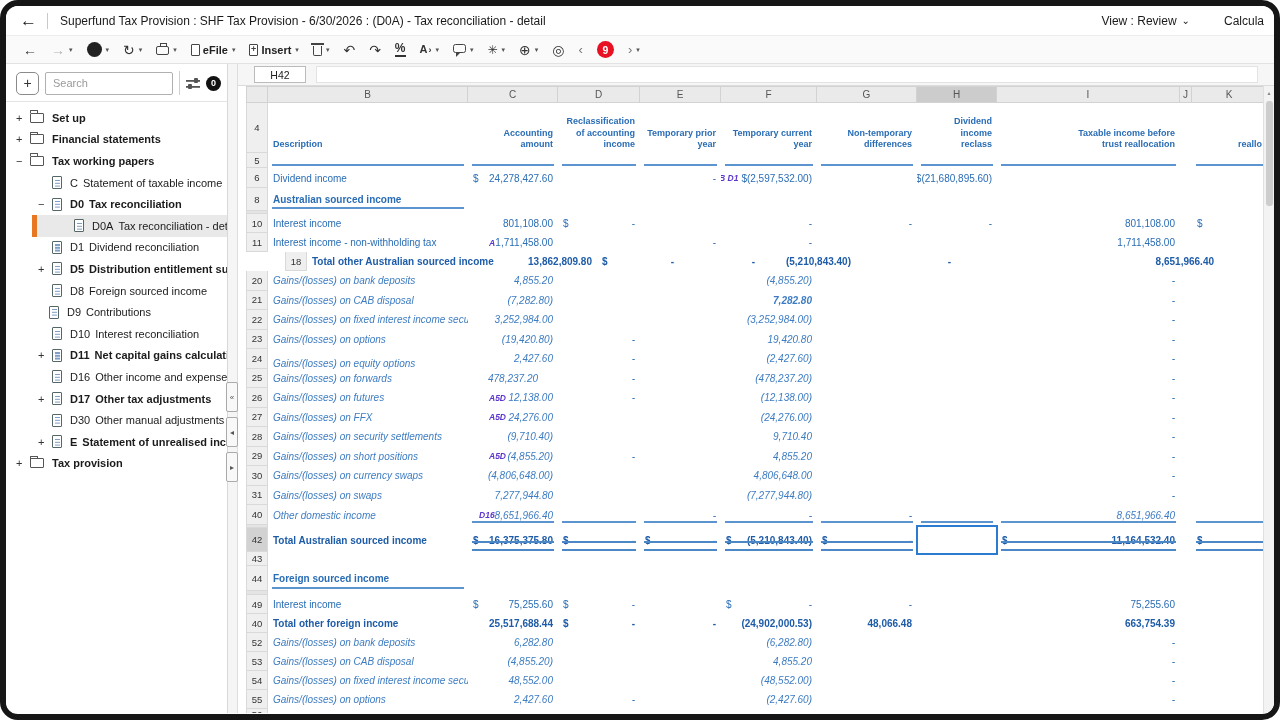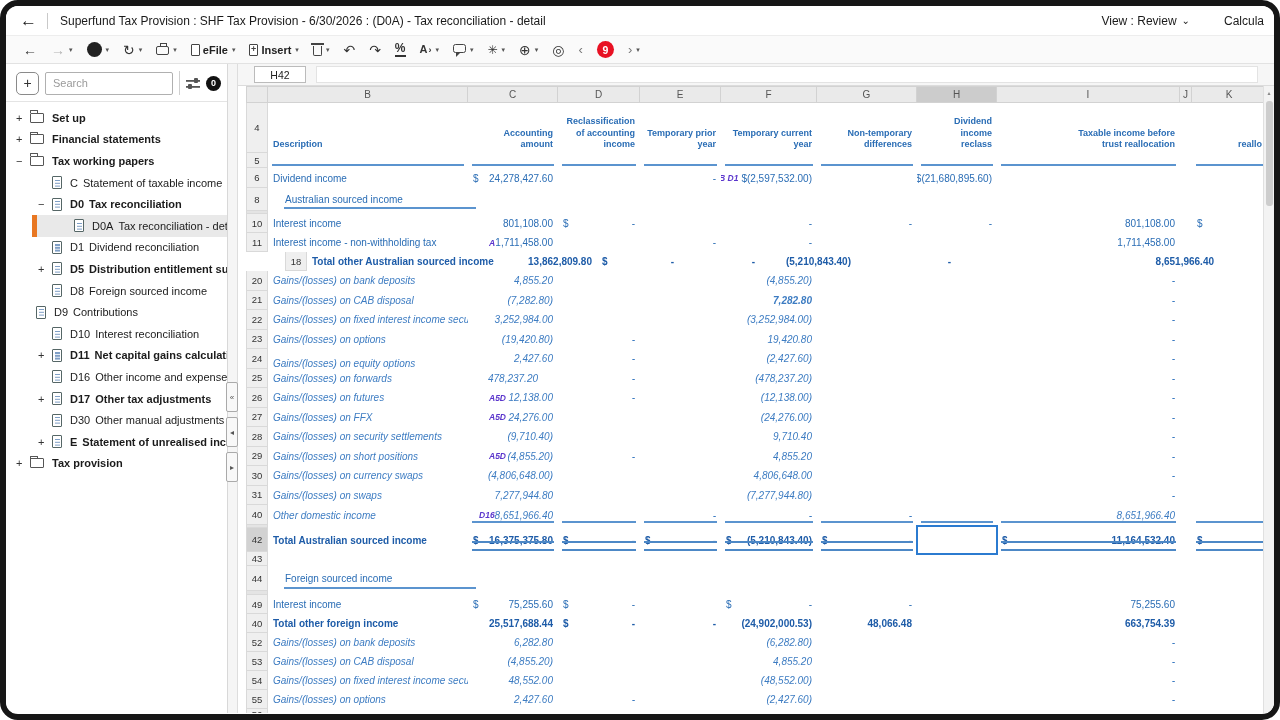--- a/index.html
+++ b/index.html
@@ -78,21 +78,21 @@
   .row{display:flex;flex:none;}
   .rowhead{width:22px;flex:none;background:#efefef;border:1px solid #d9d9d9;border-top:none;font-size:9.5px;color:#333;
     display:flex;align-items:center;justify-content:center;cursor:pointer;}
   .rowhead.hl{background:#d2d2d2;}
   .rowhead.sliver{background:#e4e4e4;}
   .cell{flex:none;display:flex;align-items:center;justify-content:flex-end;padding:0 5px;font-size:10px;
     color:#2a6db5;position:relative;overflow:hidden;white-space:nowrap;cursor:cell;}
   .cell.colB{justify-content:flex-start;}
   .row.bold .cell{font-weight:bold;color:#1e5ca8;}
   .row.italic .cell{font-style:italic;color:#3d7cc2;}
-  .row.section .cell{font-weight:normal;color:#2a6db5;margin-left:12px;}
+  .row.section .cell{font-weight:bold;color:#2a6db5;}
   .pre{margin-right:auto;}
   .ref{color:#5a35cc;font-style:italic;font-weight:bold;font-size:8.5px;margin-right:3px;letter-spacing:0;}
   .ref.far{margin-right:auto;padding-left:16px;}
   .cell.u::after{content:"";position:absolute;left:4px;right:4px;bottom:2px;border-bottom:2px solid #5b94cf;}
   .cell.uu::after{content:"";position:absolute;left:4px;right:4px;bottom:1px;height:6px;
     border-top:2px solid #4d88c6;border-bottom:2px solid #4d88c6;}
   .cell.selc{overflow:visible;}
   .cell.selc::before{content:"";position:absolute;left:-1px;right:-1px;top:-3px;bottom:-3px;border:2px solid #2b7bd0;background:#fff;z-index:2;}
   .hrow .cell{align-items:flex-end;padding-bottom:3px;font-weight:600;font-size:9px;color:#2a6db5;line-height:1.25;}
   .hcell .in{white-space:normal;text-align:right;display:inline-block;}
@@ -250,21 +250,21 @@
             <span class="idoc"></span>
             <span class="tcode">D5</span>
             <span class="tlabel">Distribution entitlement summary</span>
           </div>
           <div class="titem" style="padding-left: 32px;">
             <span class="texp"></span>
             <span class="idoc"></span>
             <span class="tcode">D8</span>
             <span class="tlabel">Foreign sourced income</span>
           </div>
-          <div class="titem" style="padding-left: 16px;">
+          <div class="titem" style="padding-left: 29px;">
             <span class="texp"></span>
             <span class="idoc"></span>
             <span class="tcode">D9</span>
             <span class="tlabel">Contributions</span>
           </div>
           <div class="titem" style="padding-left: 32px;">
             <span class="texp"></span>
             <span class="idoc"></span>
             <span class="tcode">D10</span>
             <span class="tlabel">Interest reconciliation</span>

